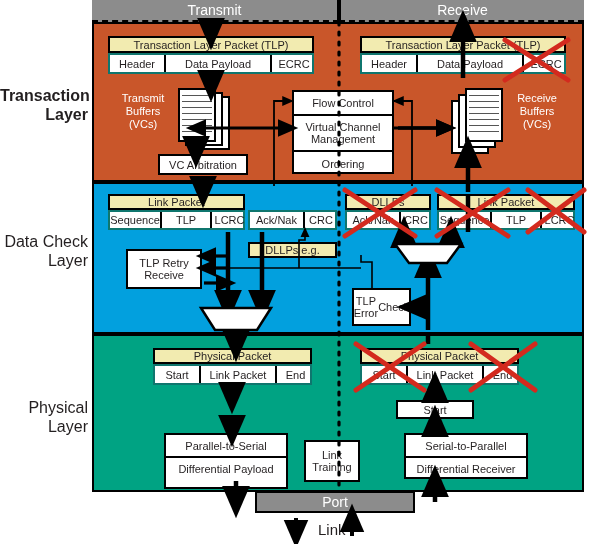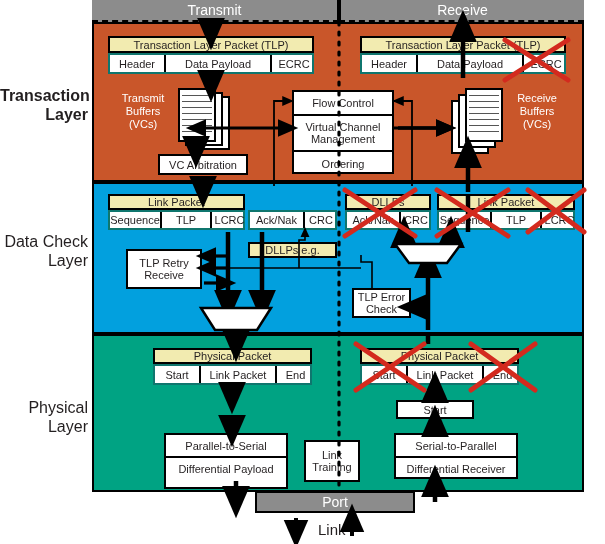--- a/index.html
+++ b/index.html
@@ -191,21 +191,21 @@
     <div style="width:51px">Sequence</div>
     <div style="width:48px">TLP</div>
     <div style="width:35px">LCRC</div>
   </div>
 
   <div class="abs box" style="left:126px;top:249px;width:76px;height:40px;flex-direction:column;">
     <div>TLP Retry</div>
     <div>Receive</div>
   </div>
 
-  <div class="abs box" style="left:352px;top:288px;width:59px;height:30px;flex-direction:column;">
+  <div class="abs box" style="left:352px;top:288px;width:59px;height:38px;flex-direction:row;">
     <div>TLP Error</div>
     <div>Check</div>
   </div>
 
   <div class="muxlabel" style="left:200px;top:312px;width:70px;">Mux</div>
   <div class="muxlabel" style="left:396px;top:245px;width:70px;">De-mux</div>
 
   <div class="abs pkthdr" style="left:153px;top:348px;width:159px;height:16px;">
     <span>Physical Packet</span>
   </div>
@@ -226,21 +226,21 @@
 
   <div class="abs box" style="left:396px;top:400px;width:78px;height:19px;">
     <span>Start</span>
   </div>
 
   <div class="abs stackbox" style="left:164px;top:433px;width:124px;height:56px;">
     <div style="height:21px;">Parallel-to-Serial</div>
     <div style="height:21px;">Differential Payload</div>
   </div>
 
-  <div class="abs stackbox" style="left:394px;top:433px;width:124px;height:46px;">
+  <div class="abs stackbox" style="left:404px;top:433px;width:124px;height:46px;">
     <div style="height:21px;">Serial-to-Parallel</div>
     <div style="height:21px;">Differential Receiver</div>
   </div>
 
   <div class="abs box" style="left:304px;top:440px;width:56px;height:42px;flex-direction:column;">
     <div>Link</div>
     <div>Training</div>
   </div>
 
   <div class="abs graybar" style="left:255px;top:491px;width:160px;height:22px;">

